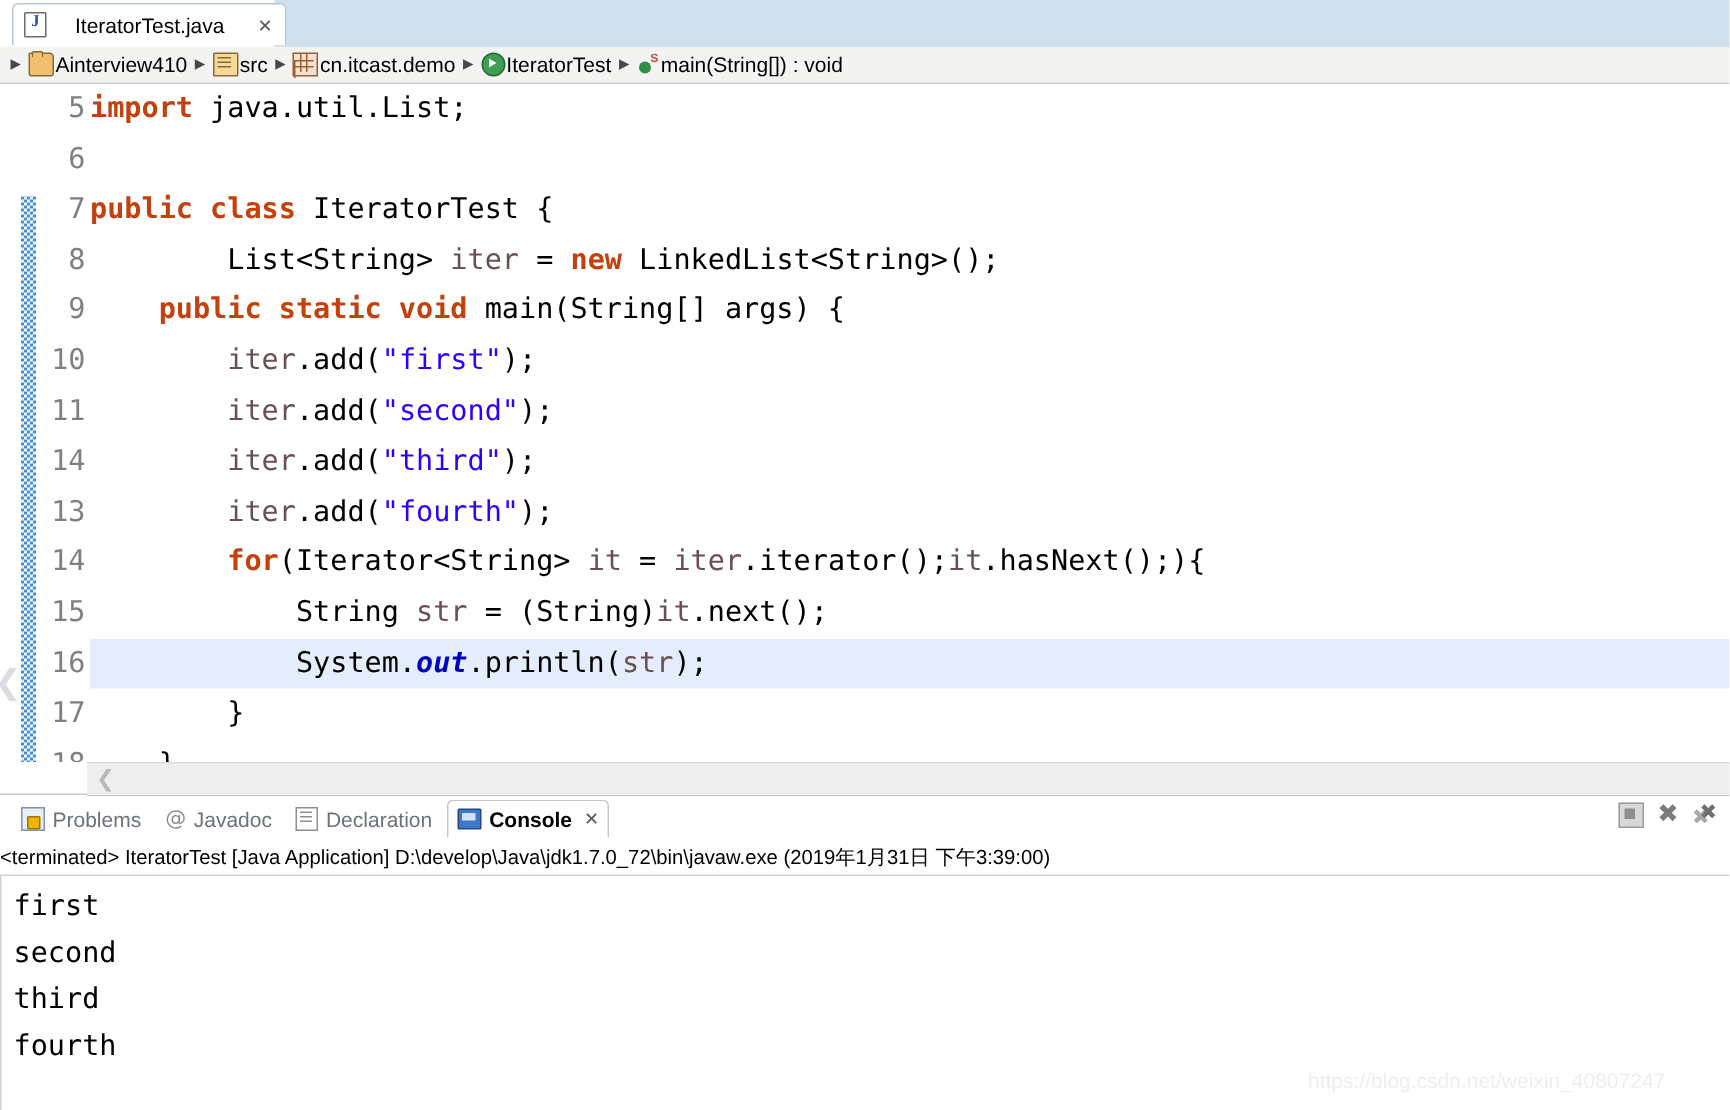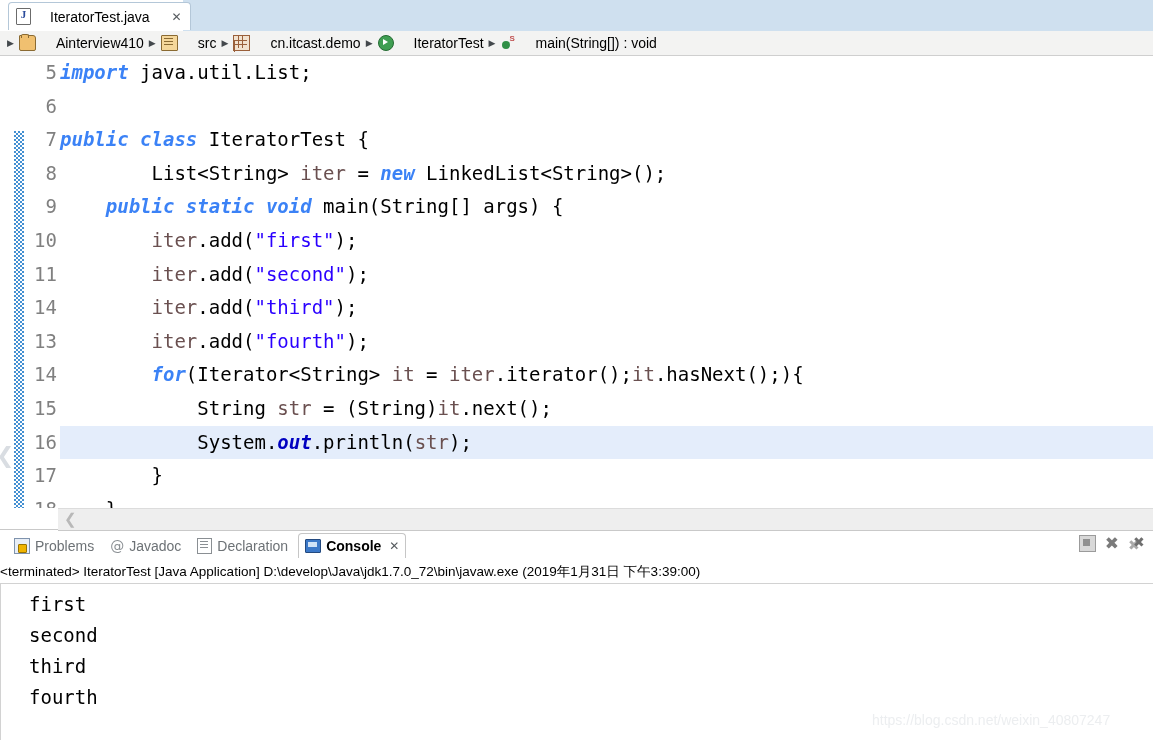--- a/index.html
+++ b/index.html
@@ -88,21 +88,21 @@
     display: flex;
     align-items: center;
     padding-left: 5px;
     box-sizing: border-box;
     gap: 3px;
     white-space: nowrap;
   }
   .crumb {
     display: inline-flex;
     align-items: center;
-    gap: 20px;
+    gap: 1px;
     font-size: 14px;
     color: #000000;
   }
   .crumb-arrow {
     color: #43484c;
     font-size: 9px;
     padding: 0 2px;
     font-family: "DejaVu Sans", sans-serif;
   }
   .ic {
@@ -198,21 +198,21 @@
     right: 3px;
     height: 33.6px;
     line-height: 33.6px;
     text-align: right;
     font-family: "DejaVu Sans Mono", monospace;
     font-size: 19px;
     color: #808080;
   }
   .gutter-row { height: 33.6px; position: relative; }
 
-  .kw   { color: #3b82f6; font-weight: bold; font-style: italic; }
+  .kw   { color: #c2410c; font-weight: bold; }
   .str  { color: #2a00ff; }
   .var  { color: #6a5050; }
   .fld  { color: #0000c0; font-weight: bold; font-style: italic; }
   .txt  { color: #000000; }
 
   
   .h-scroll {
     position: absolute;
     left: 58px; top: 508px;
     width: 1095px; height: 21px;
@@ -332,21 +332,21 @@
     position: absolute;
     left: 0; top: 52px;
     width: 1153px; height: 157px;
     background: #ffffff;
     border-top: 1px solid #d2d2d2;
     border-left: 1px solid #d2d2d2;
     box-sizing: border-box;
     font-family: "DejaVu Sans Mono", monospace;
     font-size: 19px;
     color: #000000;
-    padding: 5px 0 0 28px;
+    padding: 5px 0 0 8px;
   }
   .console-line { height: 31px; line-height: 31px; white-space: pre; }
 
   .watermark {
     position: absolute;
     left: 872px; top: 712px;
     font-size: 14px;
     color: #eceef0;
     font-family: "Liberation Sans", sans-serif;
     white-space: nowrap;

